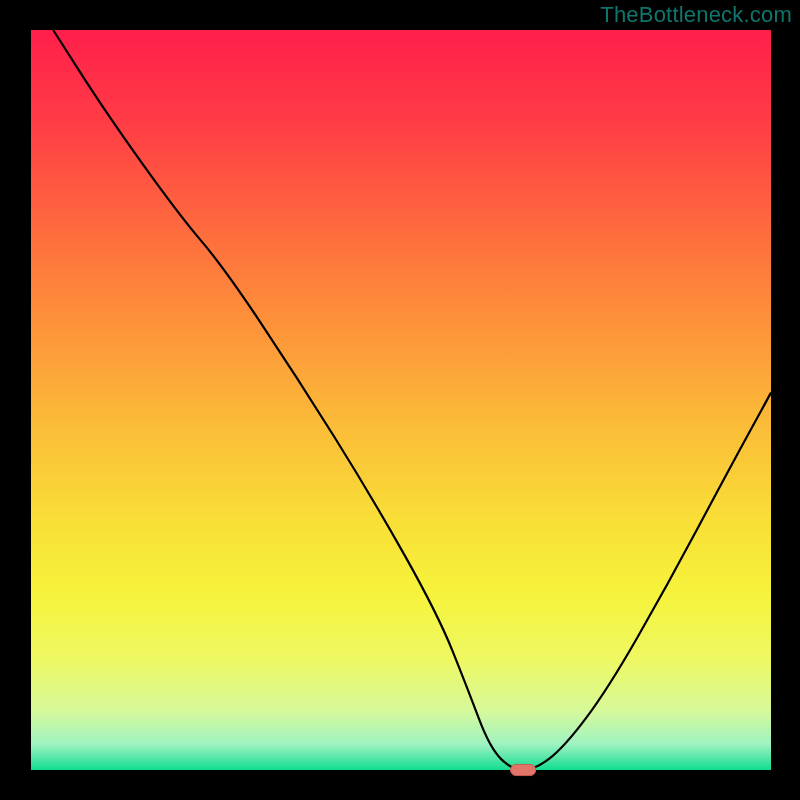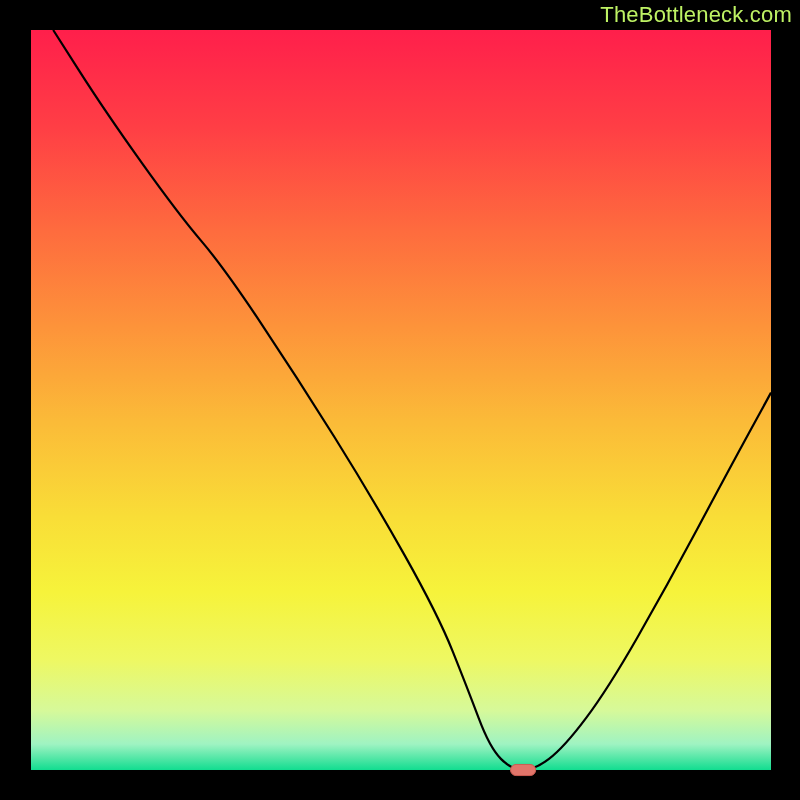--- a/index.html
+++ b/index.html
@@ -13,21 +13,21 @@
   }
   .stage {
     position: relative;
     width: 800px;
     height: 800px;
   }
   .watermark {
     position: absolute;
     top: 2px;
     right: 8px;
-    color: #bef264;
+    color: #0f766e;
     font-size: 22px;
     font-weight: 500;
     letter-spacing: 0.2px;
     z-index: 10;
   }
   svg {
     display: block;
   }
 </style>
 </head>

